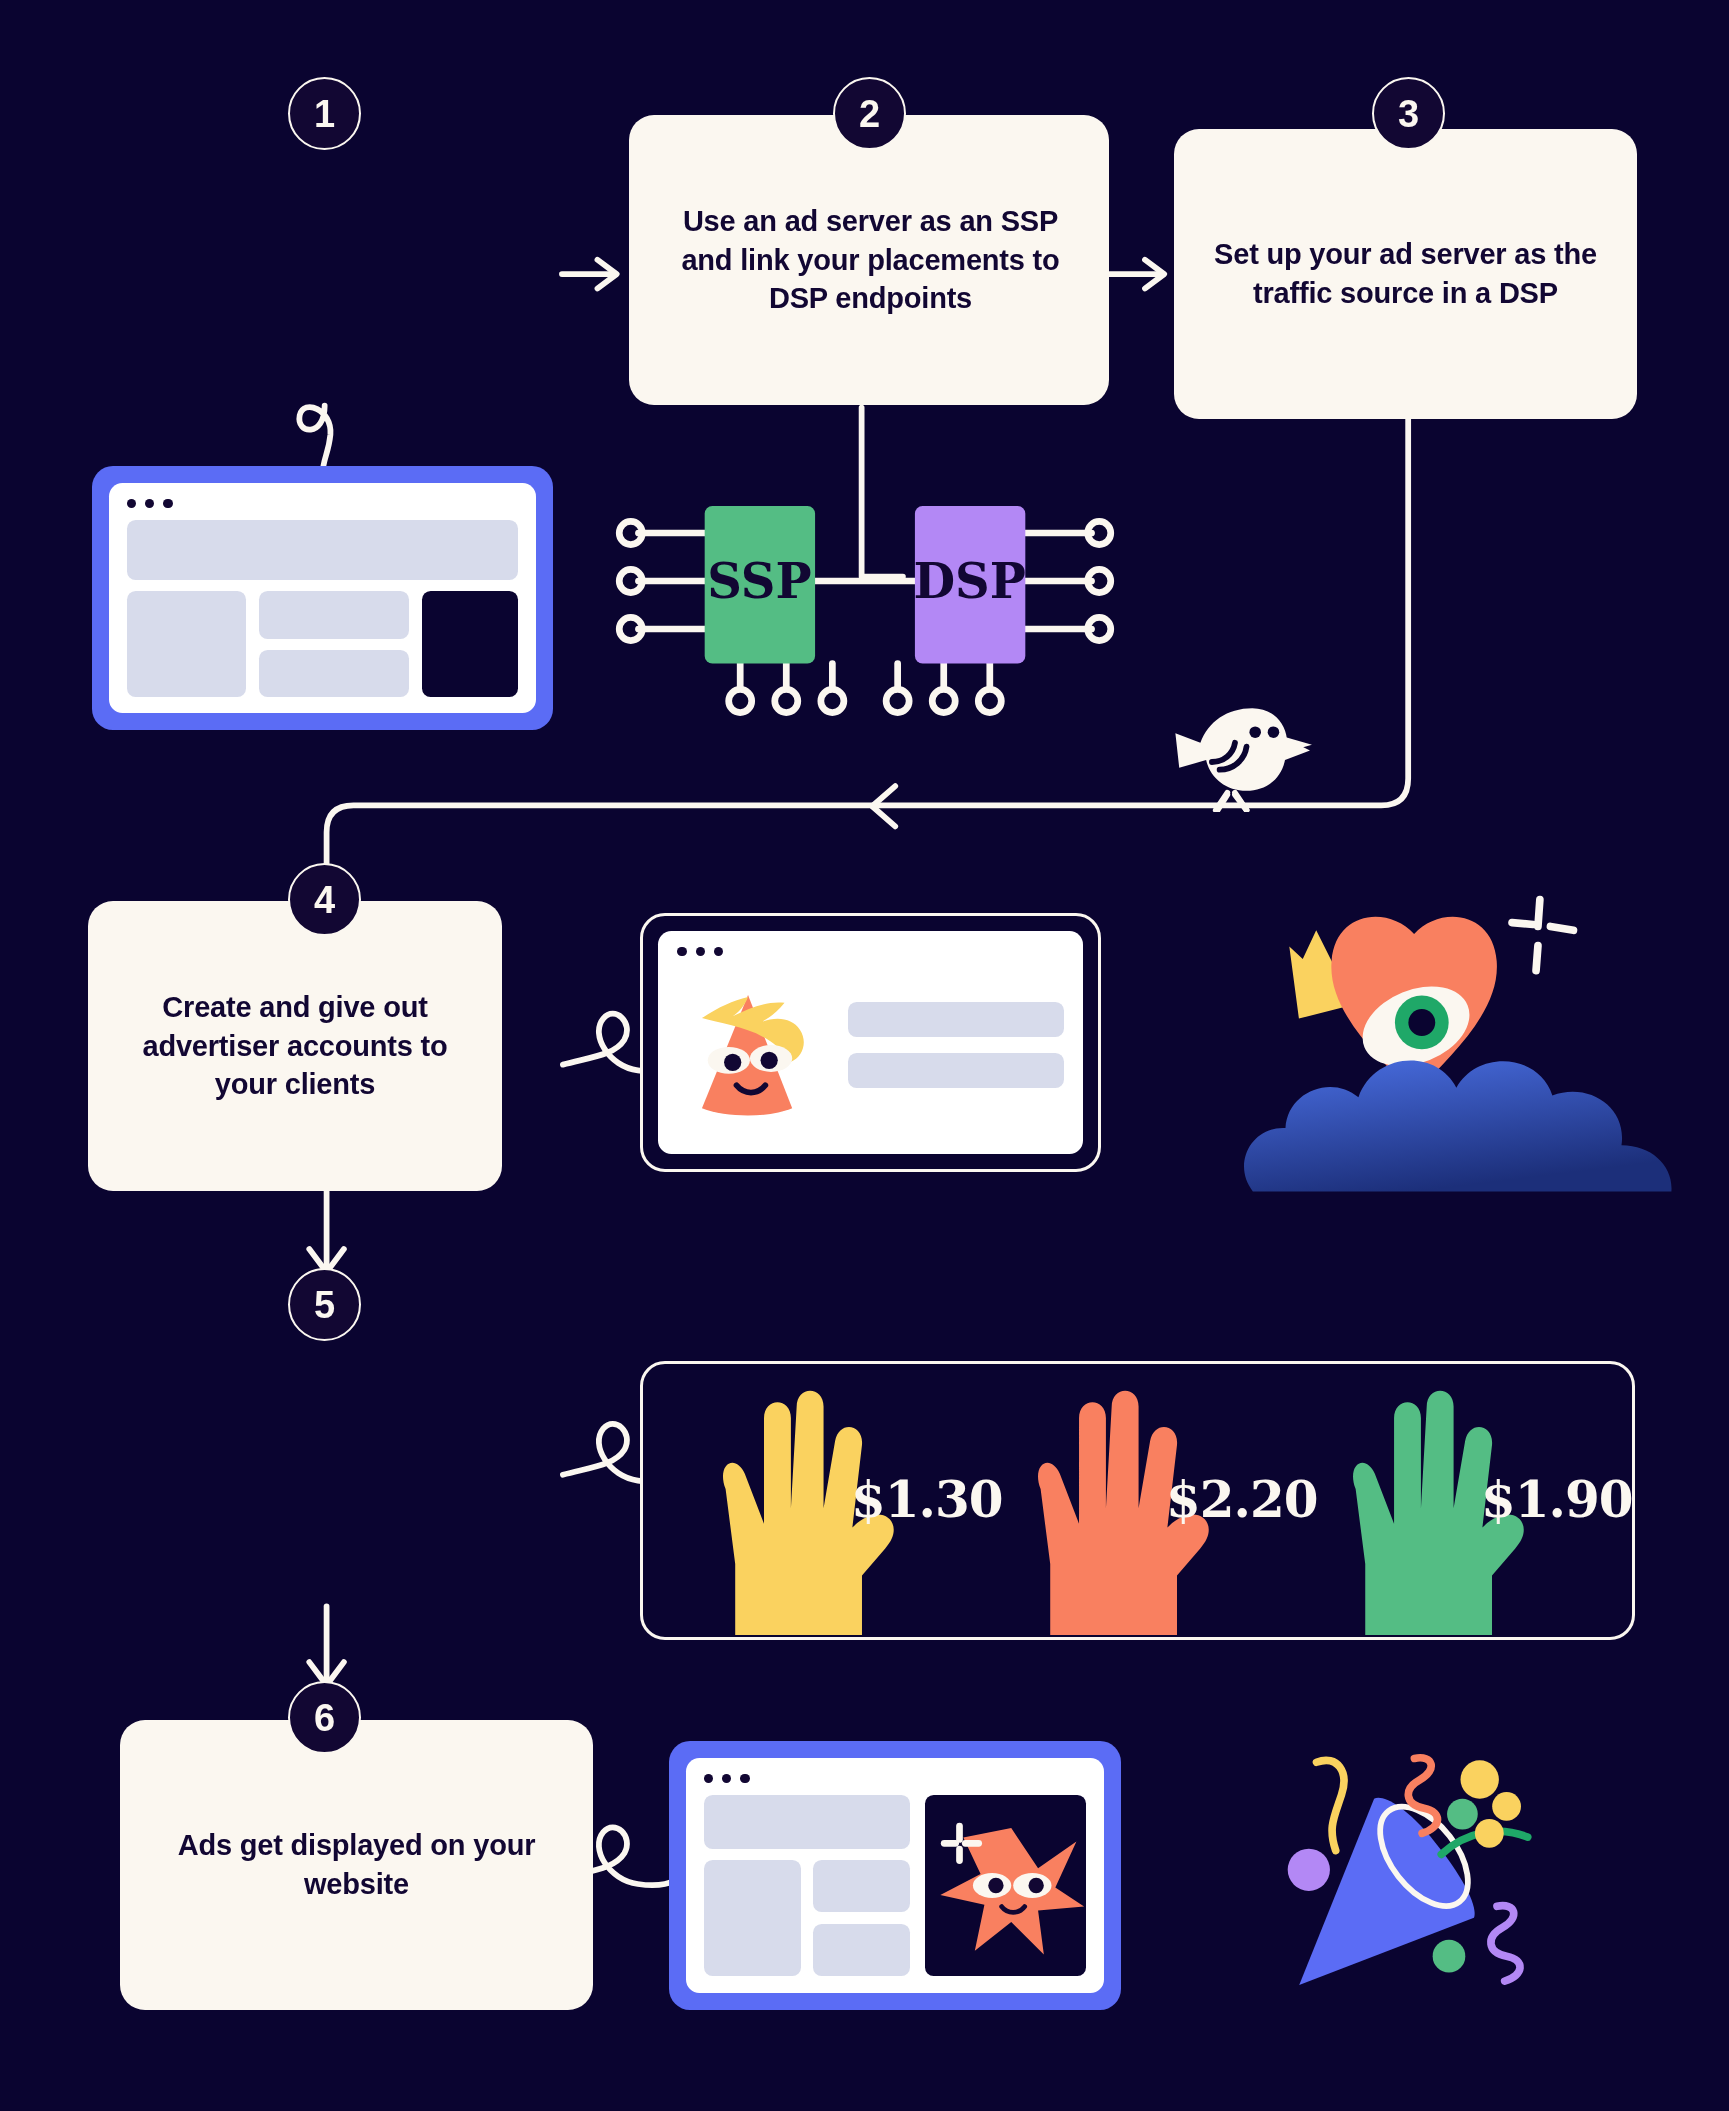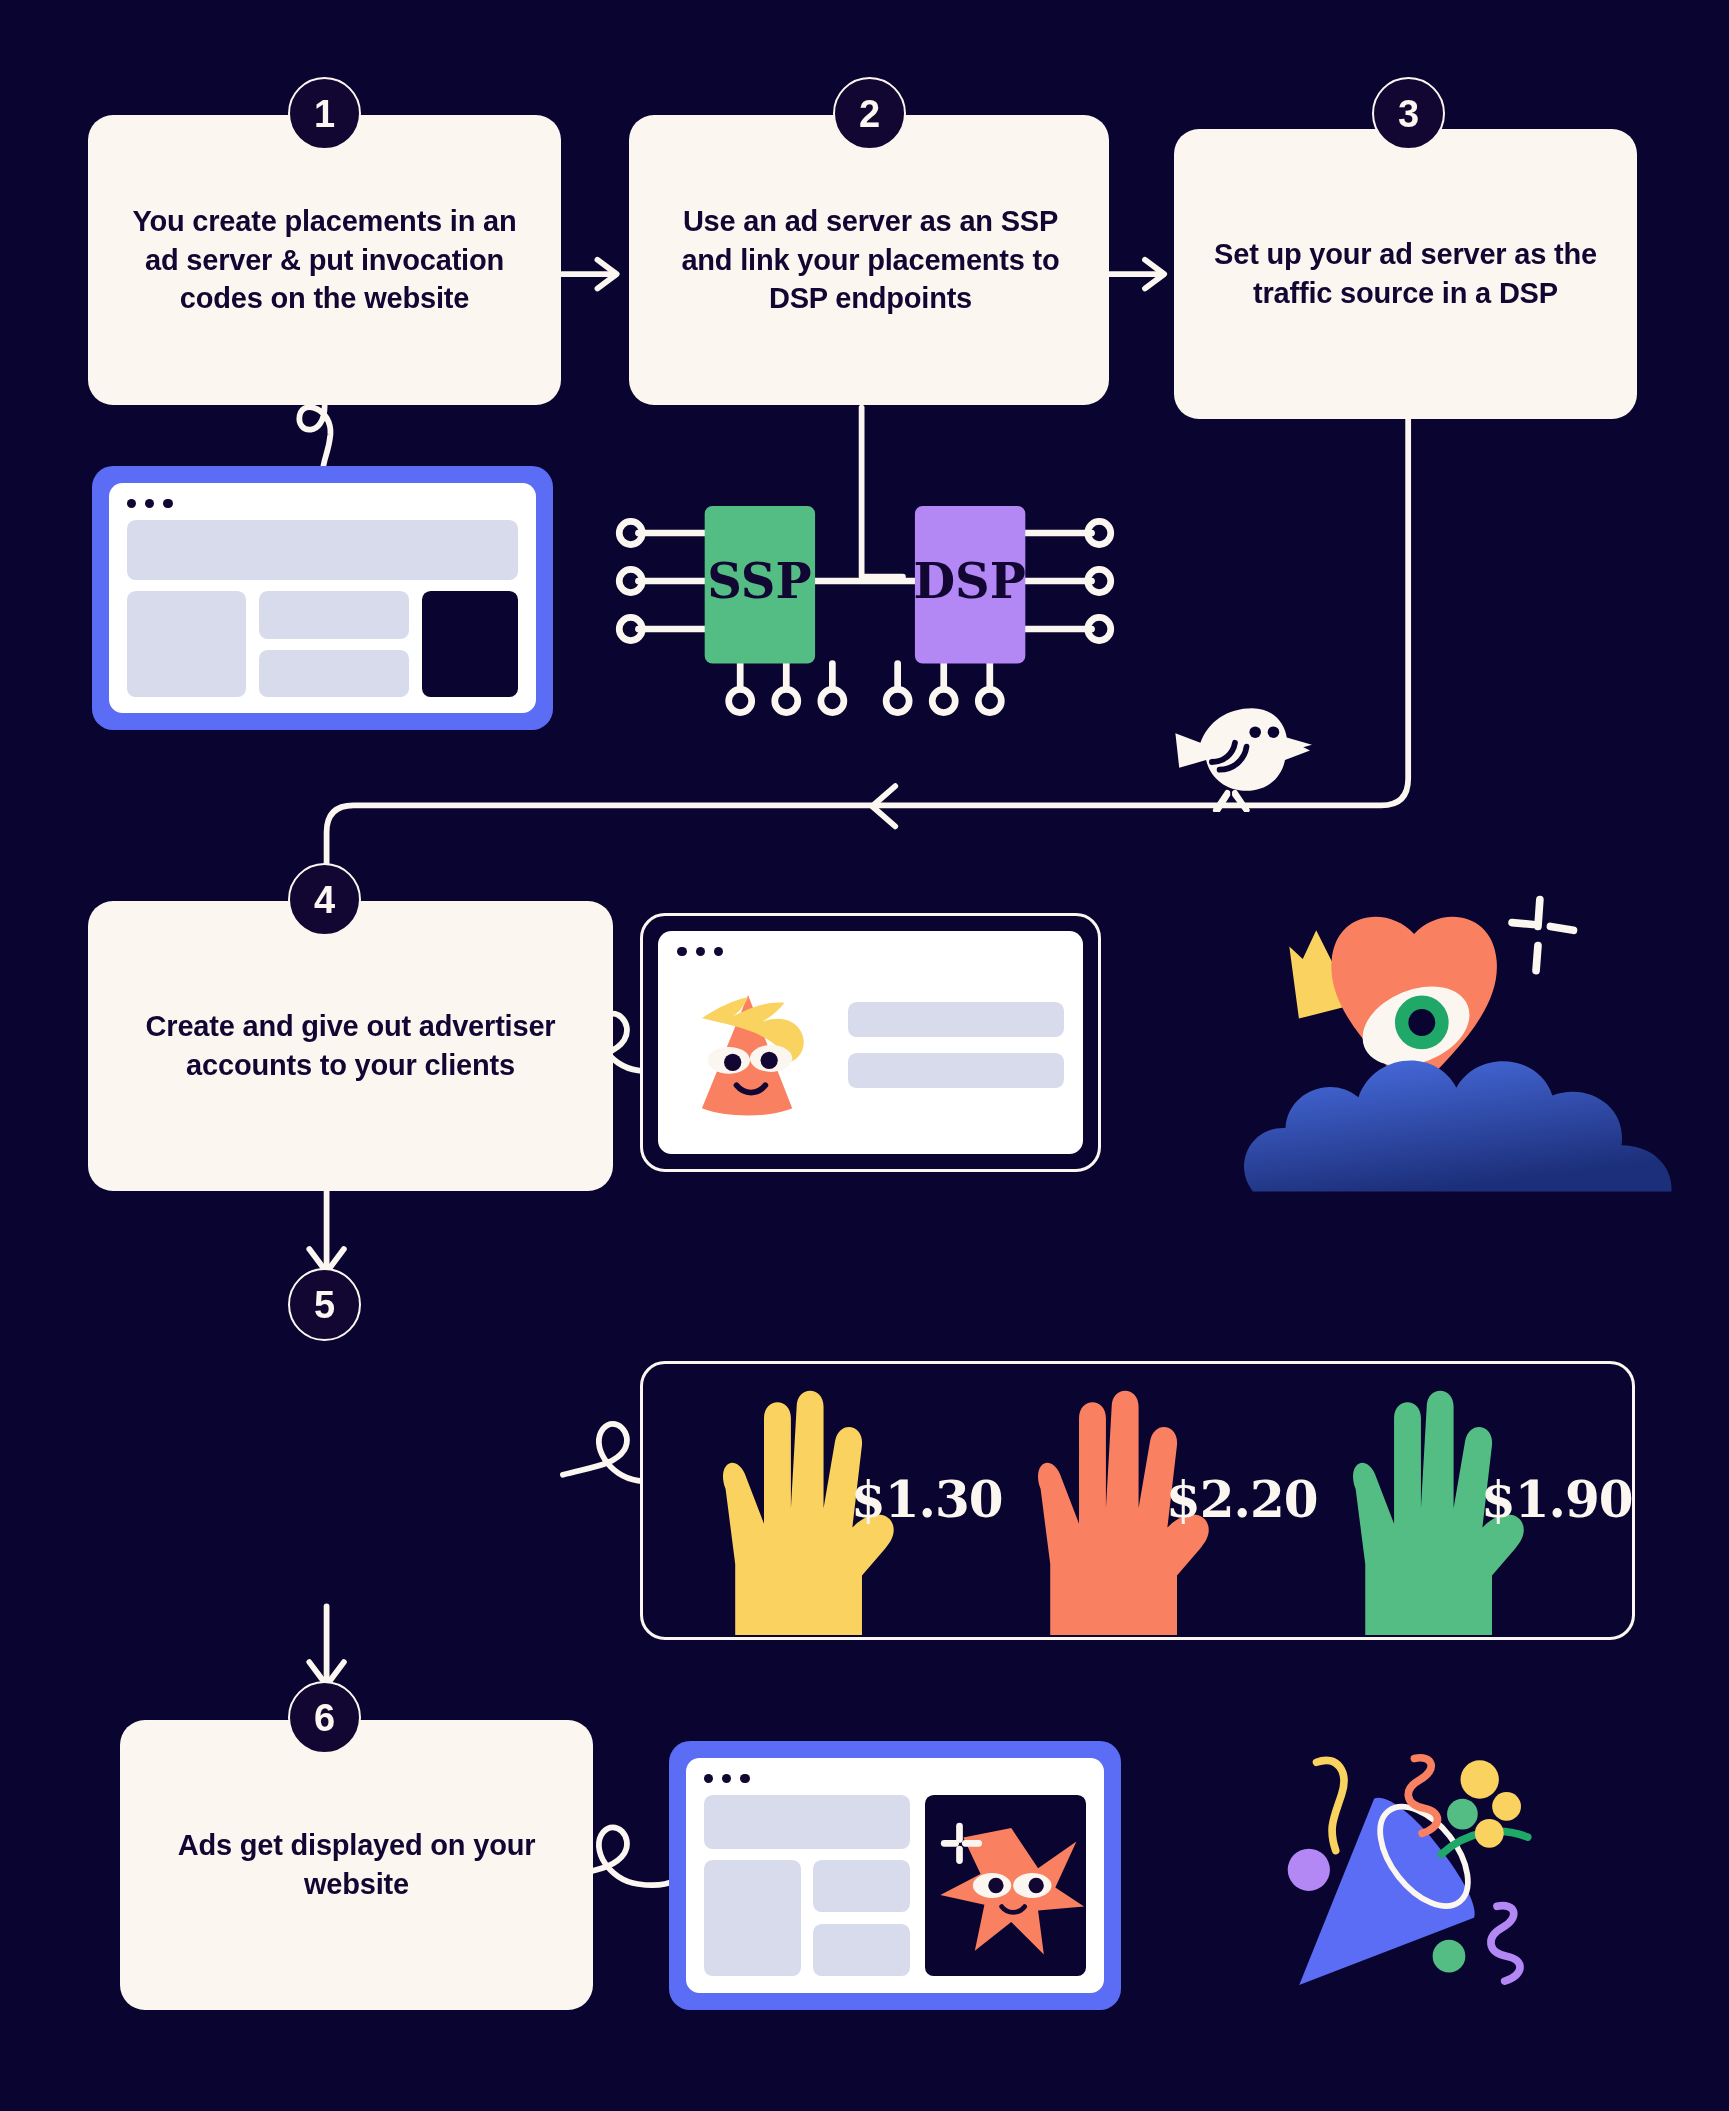--- a/index.html
+++ b/index.html
@@ -134,36 +134,33 @@
 
       <path d="M586 1535 C616 1527, 640 1525, 650 1509 C660 1491, 640 1473, 628 1487 C614 1504, 634 1537, 664 1541 C690 1545, 700 1539, 712 1533"></path>
 
       <path d="M340 1672 L340 1752"></path>
       <path d="M322 1730 L340 1754 L358 1730"></path>
 
       <path d="M586 1955 C616 1947, 640 1945, 650 1929 C660 1911, 640 1893, 628 1907 C614 1924, 634 1957, 664 1961 C690 1965, 700 1959, 712 1953"></path>
     </g>
   </svg>
 
-  <div class="card" style="left:88px;top:115px;width:473px;height:290px;">
-    <div class="card-text">You create placements in an ad server &amp; put invocation codes on the website</div>
-  </div>
   <div class="badge" style="left:288px;top:77px;">1</div>
 
   <div class="card" style="left:629px;top:115px;width:480px;height:290px;padding-left:28px;">
     <div class="card-text">Use an ad server as an SSP and link your placements to DSP endpoints</div>
   </div>
   <div class="badge" style="left:833px;top:77px;">2</div>
 
   <div class="card" style="left:1174px;top:129px;width:463px;height:290px;">
     <div class="card-text">Set up your ad server as the traffic source in a DSP</div>
   </div>
   <div class="badge" style="left:1372px;top:77px;">3</div>
 
-  <div class="card" style="left:88px;top:901px;width:525px;height:290px;">
+  <div class="card" style="left:88px;top:901px;width:414px;height:290px;">
     <div class="card-text">Create and give out advertiser accounts to your clients</div>
   </div>
   <div class="badge" style="left:288px;top:863px;">4</div>
 
   <div class="badge" style="left:288px;top:1268px;">5</div>
 
   <div class="card" style="left:88px;top:1720px;width:473px;height:290px;margin-left:32px;">
     <div class="card-text">Ads get displayed on your website</div>
   </div>
   <div class="badge" style="left:288px;top:1681px;">6</div>

